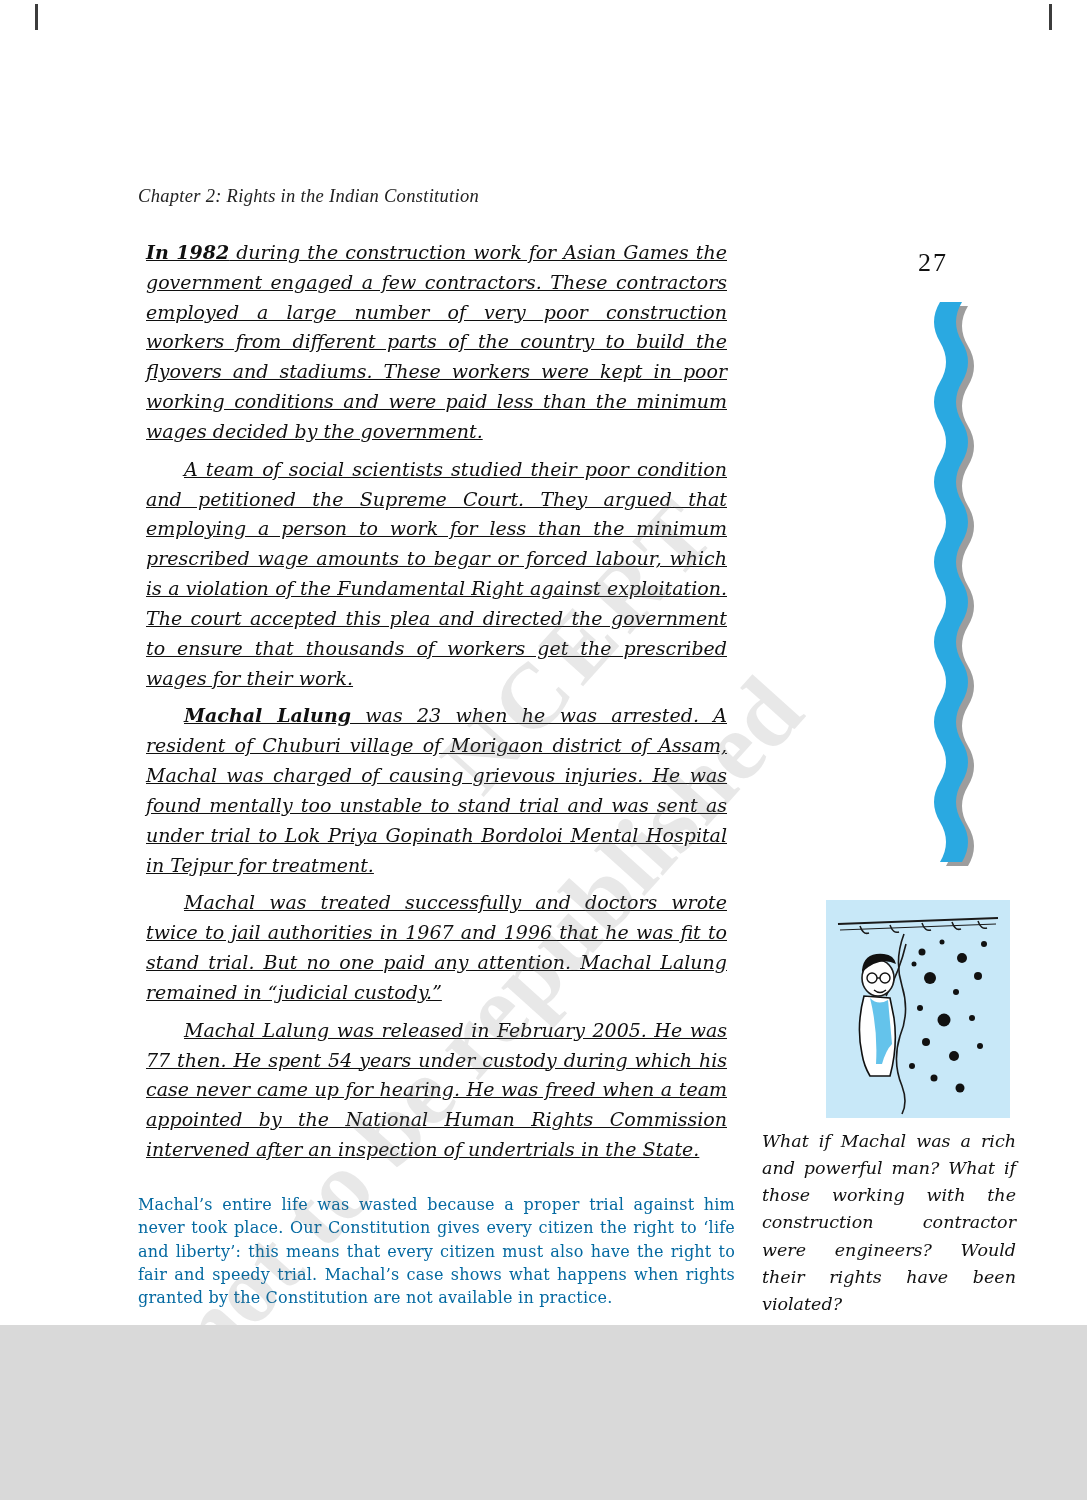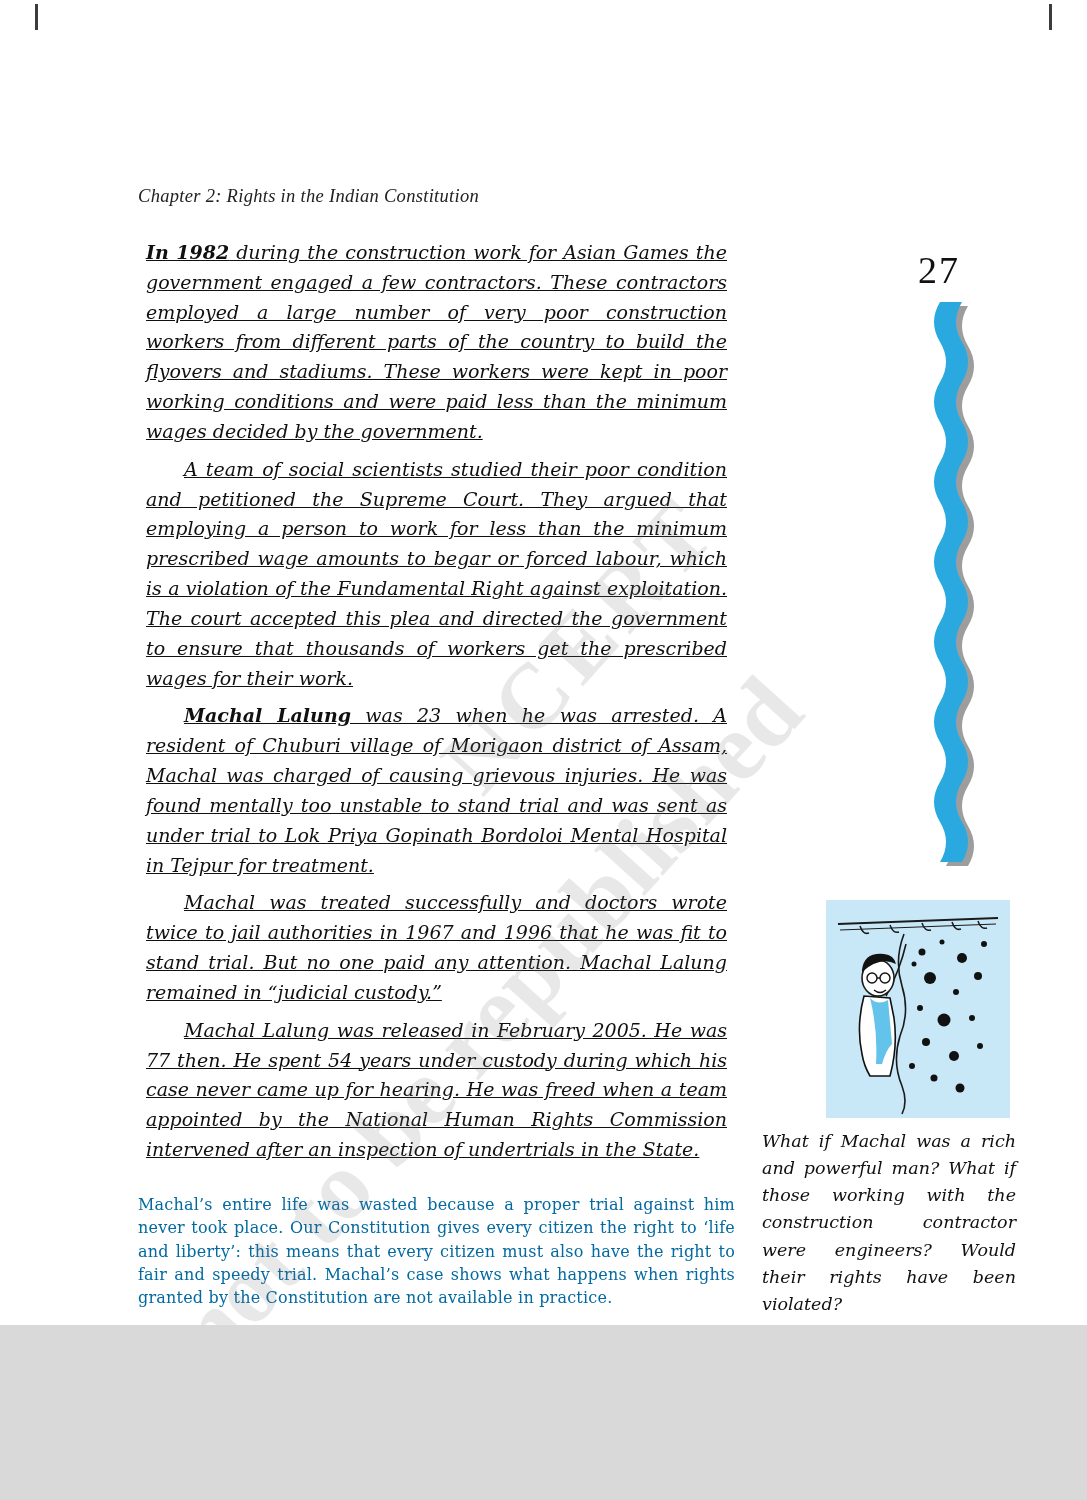--- a/index.html
+++ b/index.html
@@ -30,21 +30,21 @@
   .body-text p { margin:8px;text-decoration:underline; }
   .body-text p + p { text-indent:38px; }
   .lead { font-weight:bold; }
   .closing {
     margin-top:28px; font-style:normal; font-size:16px; line-height:1.46;
     text-align:justify; color:#0369a1; letter-spacing:0.2px;
     font-family:"DejaVu Serif","Liberation Serif",serif;
   }
 
   .page-number {
-    position:absolute; left:918px; top:248px; font-size:38px;
+    position:absolute; left:918px; top:248px; font-size:26px;
     letter-spacing:2px; color:#111;
   }
 
   .ribbon-top { position:absolute; left:924px; top:302px; }
   .ribbon-bottom { position:absolute; left:910px; top:1326px; }
 
   .illustration-box { position:absolute; left:826px; top:900px; width:184px; height:218px; }
 
   .caption {
     position:absolute; left:762px; top:1128px; width:254px;

